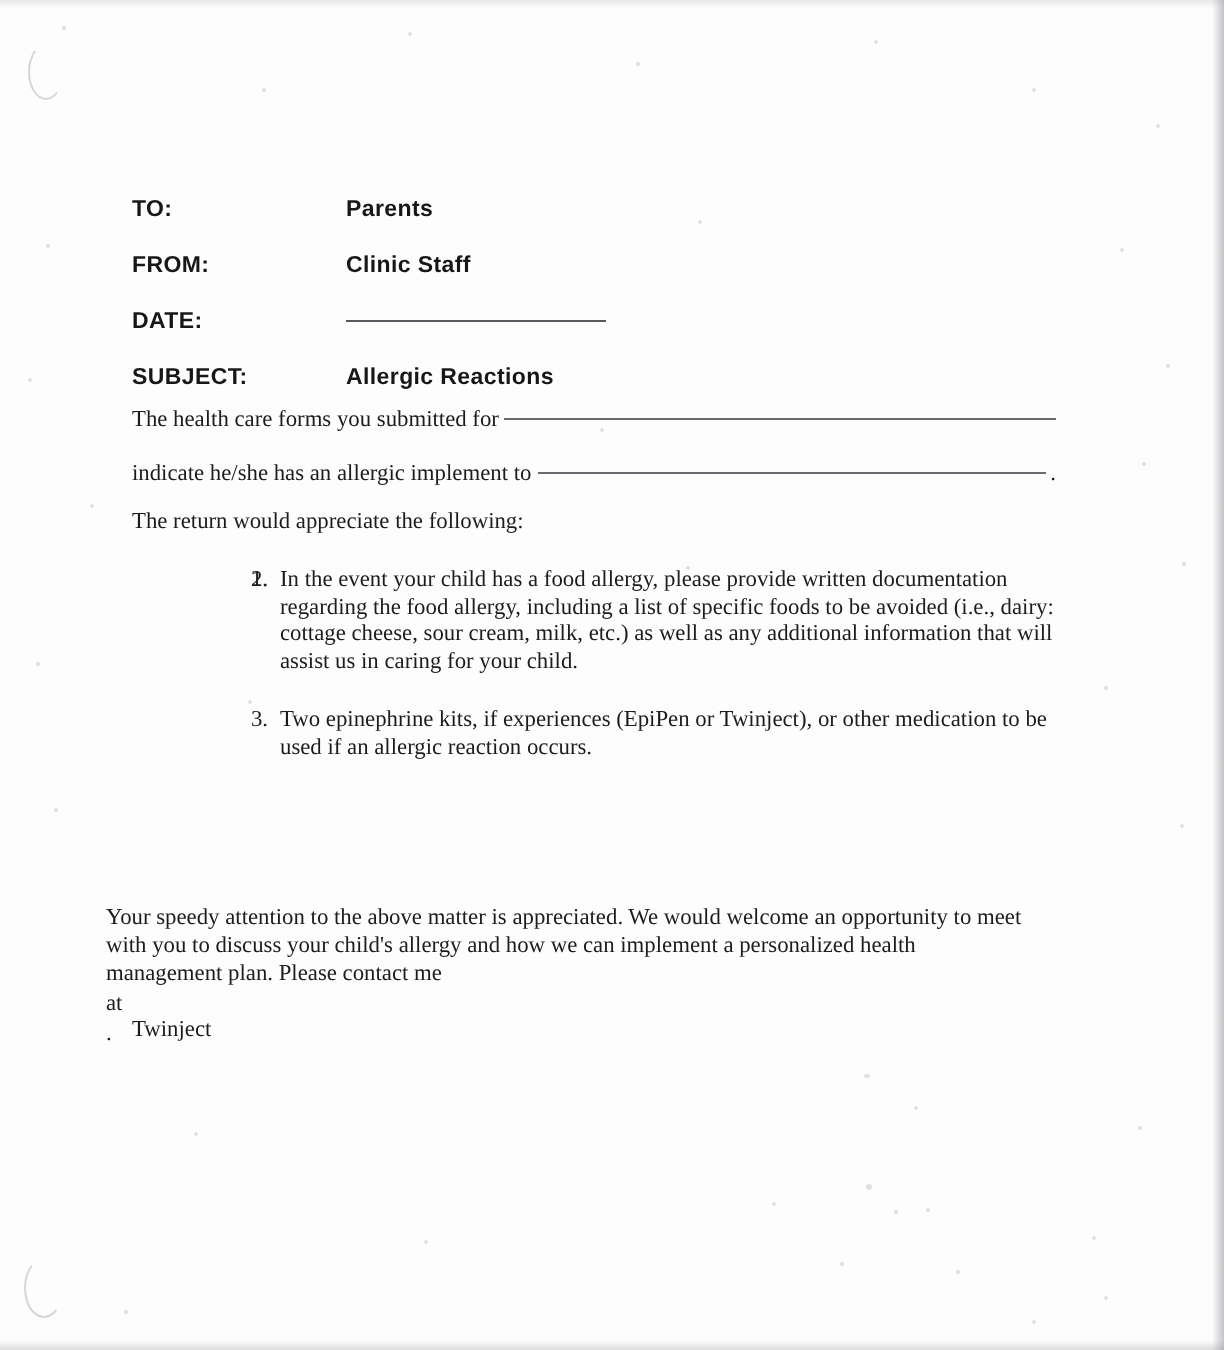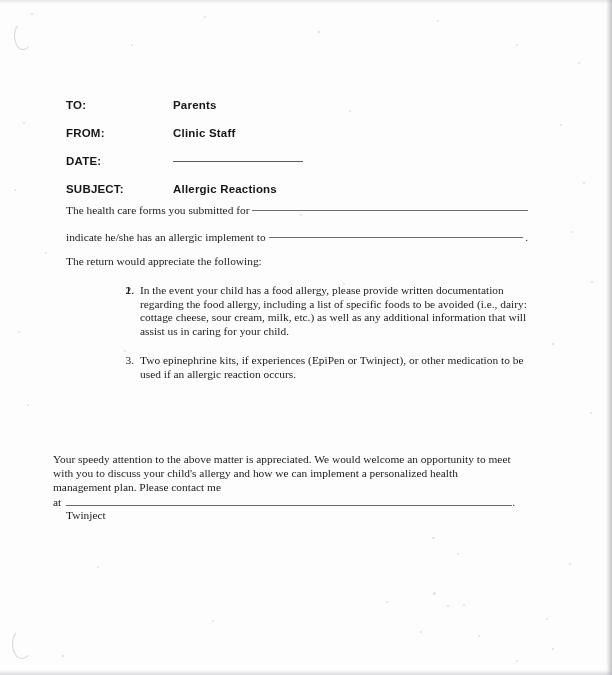--- a/index.html
+++ b/index.html
@@ -173,22 +173,23 @@
     top: 452px;
     left: 53px;
     width: 462px;
     font-size: 11.4px;
     line-height: 14.2px;
     color: #1c1c1c;
   }
   #closing-para { margin: 0; }
   #at-row {
     display: flex;
-    align-items: flex-end;
+    align-items: flex-start;
     white-space: nowrap;
+    flex-direction: column;
   }
   #at-row .rule {
     flex: 1 1 auto;
     height: 1px;
     background: #6a6a70;
     margin-left: 5px;
     position: relative;
     top: -3px;
   }
   #enclosure {

